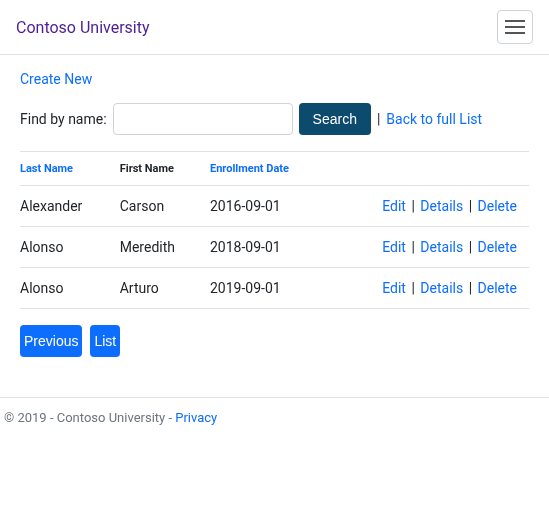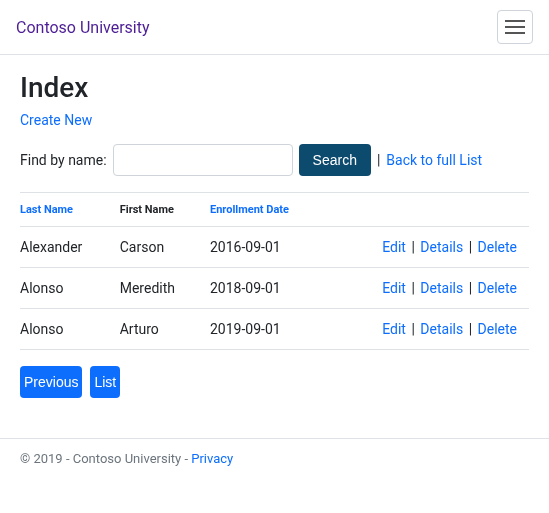--- a/index.html
+++ b/index.html
@@ -163,21 +163,21 @@
       padding: 8px 4px;
       font-size: 14px;
       cursor: pointer;
       color: #fff;
       background-color: #0d6efd;
     }
 
     
     .footer {
       border-top: 1px solid #dee2e6;
-      padding: 12px 20px;
+      padding: 12px 4px;
       font-size: 13px;
       color: #6c757d;
     }
     .footer-link {
       color: #0d6efd;
       text-decoration: none;
     }
   </style>
 </head>
 <body>
@@ -186,21 +186,20 @@
   <span class="navbar-brand">Contoso University</span>
   <button class="navbar-toggler" aria-label="Toggle navigation">
     <span class="hamburger-line"></span>
     <span class="hamburger-line"></span>
     <span class="hamburger-line"></span>
   </button>
 </nav>
 
 <div class="content">
 
-  <h1 class="page-title">Index</h1>
 
   <a class="create-new-link" href="#">Create New</a>
 
   
   <div class="search-row">
     <label class="find-label">Find by name:</label>
     <input class="search-input" type="text" placeholder="" style="">
     <button class="search-btn">Search</button>
     <span class="pipe">|</span>
     <a class="back-link" href="#">Back to full List</a>

